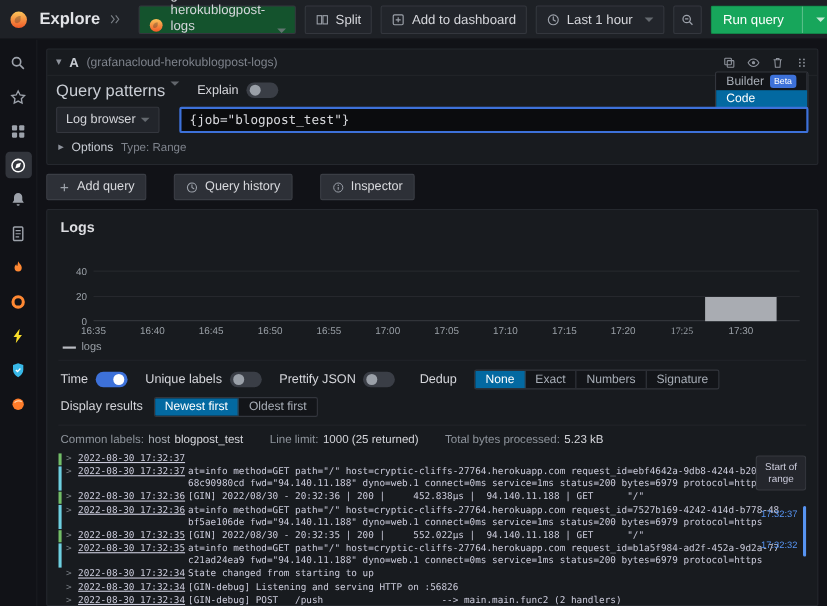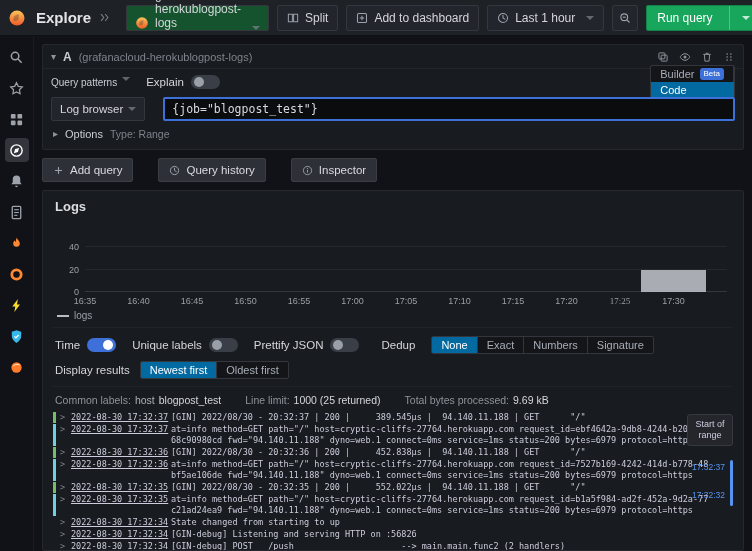--- a/index.html
+++ b/index.html
@@ -38,21 +38,21 @@
 
   
   .query-card{background:#181b1f;border:1px solid #25282e;border-radius:2px;flex-shrink:0;}
   .q-header{height:24px;display:flex;align-items:center;gap:7px;padding:0 8px;border-bottom:1px solid #222529;cursor:pointer;}
   .chev-glyph{color:#8e939c;font-size:10px;line-height:1;}
   .q-ref{font-weight:600;color:#c9cdd4;font-size:12px;}
   .q-hint{color:#7e838c;font-size:11px;}
   .q-header-icons{margin-left:auto;display:flex;align-items:center;gap:10px;color:#8e939c;}
   .q-body{padding:3px 8px 8px;display:flex;flex-direction:column;gap:5px;}
   .q-toolbar{display:flex;align-items:center;gap:16px;height:20px;}
-  .q-link{display:inline-flex;align-items:flex-start;color:#c9cdd4;font-size:10px;cursor:pointer;}
+  .q-link{display:inline-flex;align-items:flex-start;color:#c9cdd4;font-size:15px;cursor:pointer;}
   .ctl{display:inline-flex;align-items:center;gap:7px;cursor:pointer;}
   .ctl-label{font-size:11.5px;font-weight:500;color:#d5d6db;}
   .switch{position:relative;width:29px;height:14px;border-radius:8px;background:#3a3e46;display:inline-block;}
   .switch .knob{position:absolute;top:2px;left:3px;width:10px;height:10px;border-radius:50%;background:#9aa0a8;}
   .switch.on{background:var(--accent);}
   .switch.on .knob{left:16px;background:#fff;}
   .radio-group{display:flex;align-items:stretch;border:1px solid #33363d;border-radius:2px;overflow:hidden;background:#131519;}
   .radio-group.right{margin-left:auto;flex-direction:column;}
   .radio-option{display:flex;align-items:center;padding:2px 9px;font-size:11px;color:#a7adb6;cursor:pointer;border-right:1px solid #33363d;white-space:nowrap;}
   .radio-option:last-child{border-right:none;}
@@ -481,30 +481,29 @@
         </div>
 
         <div class="meta-row">
           <span class="meta-item">
             <span class="meta-label">Common labels:</span><span class="meta-key">host</span><span class="meta-val">blogpost_test</span>
           </span>
           <span class="meta-item">
             <span class="meta-label">Line limit:</span><span class="meta-val">1000 (25 returned)</span>
           </span>
           <span class="meta-item">
-            <span class="meta-label">Total bytes processed:</span><span class="meta-val">9.69 kB</span>
+            <span class="meta-label">Total bytes processed:</span><span class="meta-val">5.23 kB</span>
           </span>
         </div>
 
         <div class="logs-body">
           <div class="log-rows">
               <div class="log-row level-info">
                 <span class="log-chev">&gt;</span>
                 <span class="log-ts">2022-08-30 17:32:37</span>
-                <span class="log-msg">[GIN] 2022/08/30 - 20:32:37 | 200 |     389.545µs |  94.140.11.188 | GET      "/"</span>
               </div>
               <div class="log-row level-debug">
                 <span class="log-chev">&gt;</span>
                 <span class="log-ts">2022-08-30 17:32:37</span>
                 <span class="log-msg">at=info method=GET path="/" host=cryptic-cliffs-27764.herokuapp.com request_id=ebf4642a-9db8-4244-b20a-2168c90980cd fwd="94.140.11.188" dyno=web.1 connect=0ms service=1ms status=200 bytes=6979 protocol=https</span>
               </div>
               <div class="log-row level-info">
                 <span class="log-chev">&gt;</span>
                 <span class="log-ts">2022-08-30 17:32:36</span>
                 <span class="log-msg">[GIN] 2022/08/30 - 20:32:36 | 200 |     452.838µs |  94.140.11.188 | GET      "/"</span>

